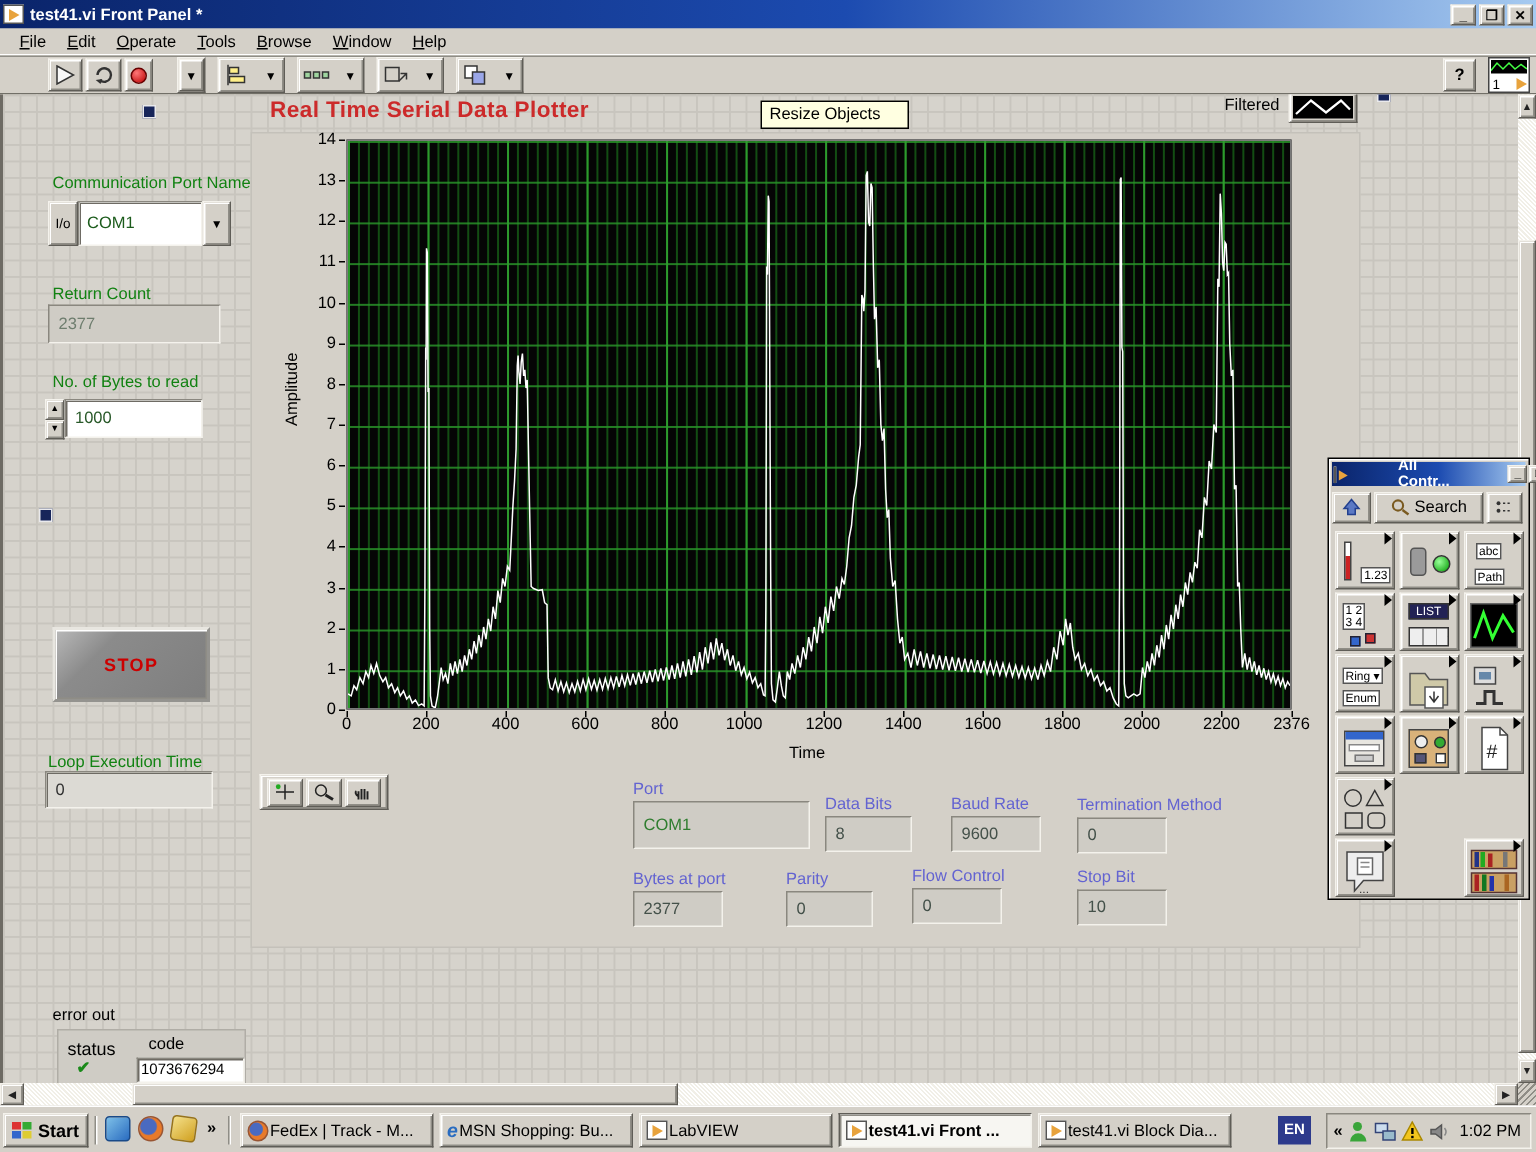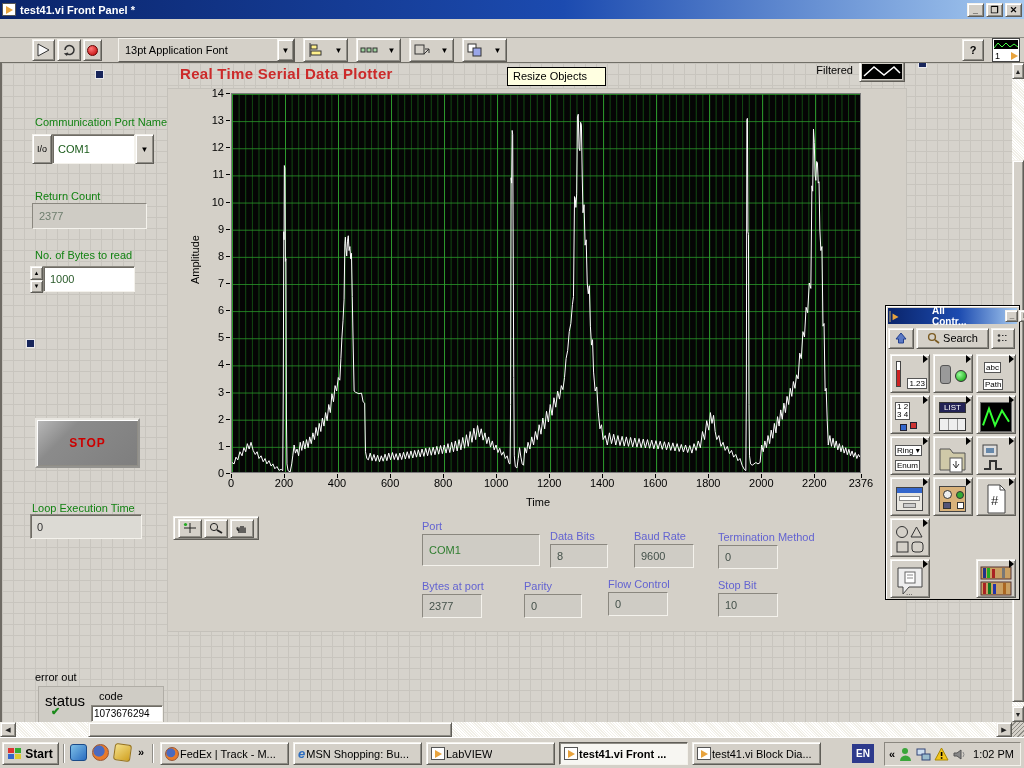--- a/index.html
+++ b/index.html
@@ -91,40 +91,48 @@
   <div class="abs" id="titlebar">
     <span class="lvicon" style="margin-left:2px"></span>
     <span class="ttl">test41.vi Front Panel *</span>
     <span style="margin-left:auto;display:flex;gap:2px;margin-right:2px;">
       <span class="winbtn bevel-out">_</span>
       <span class="winbtn bevel-out">❐</span>
       <span class="winbtn bevel-out">✕</span>
     </span>
   </div>
 
+  <div class="abs" id="menubar">
+      <span class="menu-item"><u>F</u>ile</span>
+      <span class="menu-item"><u>E</u>dit</span>
+      <span class="menu-item"><u>O</u>perate</span>
+      <span class="menu-item"><u>T</u>ools</span>
+      <span class="menu-item"><u>B</u>rowse</span>
+      <span class="menu-item"><u>W</u>indow</span>
+      <span class="menu-item"><u>H</u>elp</span>
+    </div>
 
   <div class="abs" id="toolbar">
     <span style="width:32px"></span>
     <span class="tbtn bevel-out">
         <svg width="15" height="14">
           <path d="M2 1 L13 7 L2 13 Z" fill="#f8f8f8" stroke="#333"></path>
         </svg>
       </span>
     <span class="tbtn bevel-out">
         <svg width="16" height="14">
           <path d="M4 7 a4.5 4.5 0 1 1 1.5 3.4" fill="none" stroke="#333" stroke-width="1.6"></path>
           <path d="M6 13 l-3.2 -2.6 4.4 -.8 z" fill="#333"></path>
         </svg>
       </span>
     <span class="tbtn bevel-out">
         <span style="width:11px;height:11px;border-radius:50%;background:radial-gradient(circle at 35% 30%,#f77,#b00);border:1px solid #600;display:inline-block"></span>
       </span>
     <span style="width:14px"></span>
     <span class="ycombo bevel-out">
-      <span class="combo-txt">13pt Application Font</span>
       <span class="drop bevel-out">▼</span>
     </span>
     <span class="ycombo bevel-out">
         <span class="tbtn">
           <svg width="18" height="14">
             <line x1="3" y1="0" x2="3" y2="14" stroke="#333"></line>
             <rect x="4" y="2" width="6" height="4" fill="#ffef8a" stroke="#333"></rect>
             <rect x="4" y="8" width="10" height="4" fill="#ffef8a" stroke="#333"></rect>
           </svg>
         </span>
@@ -237,21 +245,21 @@
 
     <div class="abs bevel-out" id="stop-btn">
         <span>STOP</span>
       </div>
 
     <div class="abs glabel" style="left:30px;top:439px">Loop Execution Time</div>
     <div class="abs recess-val bevel-in" style="left:28px;top:451px;width:112px;height:25px;background:#dcdad4;color:#333">0</div>
 
     <div class="abs" style="left:33px;top:608px;font-size:11px">error out</div>
     <div class="abs" id="errpanel">
-      <span class="abs" style="left:6px;top:5px;font-size:15px">status</span>
+      <span class="abs" style="left:6px;top:5px;font-size:12px">status</span>
       <span class="abs" style="left:60px;top:3px;font-size:11px">code</span>
       <span class="abs" style="left:12px;top:18px;color:#1a8a1a;font-weight:bold">✔</span>
       <span class="abs bevel-in" style="left:52px;top:18px;width:72px;height:17px;background:#fff;font-size:10px;display:flex;align-items:center;padding-left:2px">1073676294</span>
     </div>
 
     <div class="abs plabel" style="left:420px;top:457px">Port</div>
     <div class="abs field recess-val" style="left:420px;top:471px;width:118px;height:32px;color:#2f7d2f">COM1</div>
     <div class="abs plabel" style="left:548px;top:467px">Data Bits</div>
     <div class="abs field recess-val" style="left:548px;top:481px;width:58px;height:24px;color:#44514a">8</div>
     <div class="abs plabel" style="left:632px;top:467px">Baud Rate</div>

